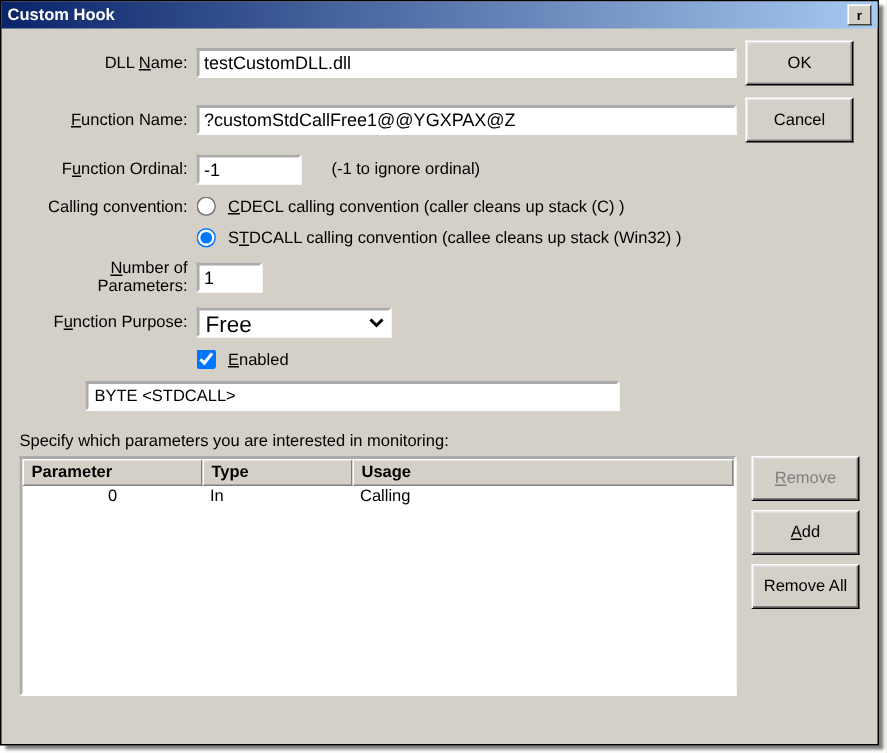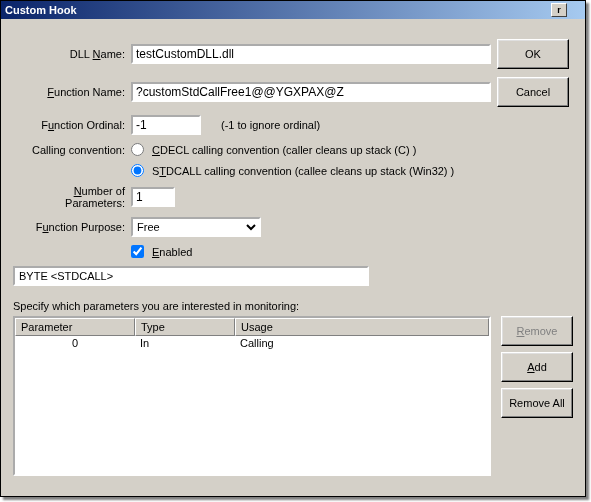--- a/index.html
+++ b/index.html
@@ -21,39 +21,39 @@
   box-shadow: 3px 3px 2px rgba(0,0,0,0.5);
   display: flex;
   flex-direction: column;
 }
 .titlebar {
   background: linear-gradient(to right, #0a246a, #a6caf0);
   color: #fff;
   height: 18px;
   display: flex;
   align-items: center;
-  padding: 0 18px 0 4px;
+  padding: 0 4px 0 4px;
   font-weight: bold;
 }
 .titlebar-text { flex: 1; }
 .titlebar-btn {
   width: 16px;
   height: 14px;
   background: #d4d0c8;
   border: 1px solid #fff;
   border-right-color: #404040;
   border-bottom-color: #404040;
   font-size: 9px;
   line-height: 12px;
   text-align: center;
   color: #000;
   font-family: Marlett, sans-serif;
 }
 .content {
-  padding: 20px 12px;
+  padding: 8px 12px;
   flex: 1;
   display: flex;
   flex-direction: column;
   justify-content: space-between;
 }
 .form-area {
   display: grid;
   grid-template-columns: 112px 1fr 76px;
   column-gap: 6px;
   row-gap: 8px;
@@ -95,29 +95,30 @@
 .ordinal-row {
   display: flex;
   align-items: center;
   gap: 20px;
 }
 .select {
   height: 20px;
   border: 2px inset #fff;
   background: #fff;
   font-family: inherit;
-  font-size: 11px;
+  font-size: 15px;
   width: 130px;
 }
 .static {
   height: 20px;
   border: 2px inset #fff;
   background: #fff;
   padding: 2px 4px;
   width: 356px;
+  margin-left: 44px;
 }
 .section-label {
   margin-top: 14px;
   margin-bottom: 4px;
 }
 .bottom {
   display: flex;
   gap: 10px;
   flex: 1;
 }
@@ -132,21 +133,21 @@
 .thead {
   display: grid;
   grid-template-columns: 120px 100px 1fr;
   background: #d4d0c8;
 }
 .th {
   border: 1px solid #fff;
   border-right-color: #808080;
   border-bottom-color: #808080;
   padding: 2px 5px;
-  font-weight: normal;
+  font-weight: bold;
 }
 .trow {
   display: grid;
   grid-template-columns: 120px 100px 1fr;
 }
 .td {
   padding: 1px 5px;
 }
 .td:first-child { text-align: center; }
 .side-btns {

